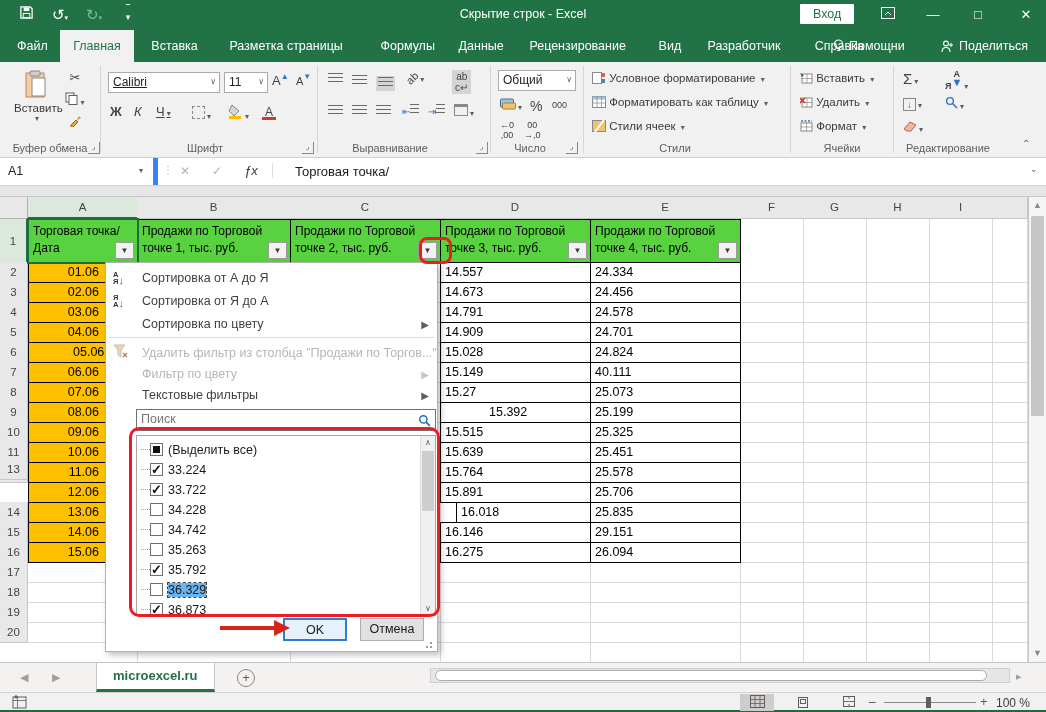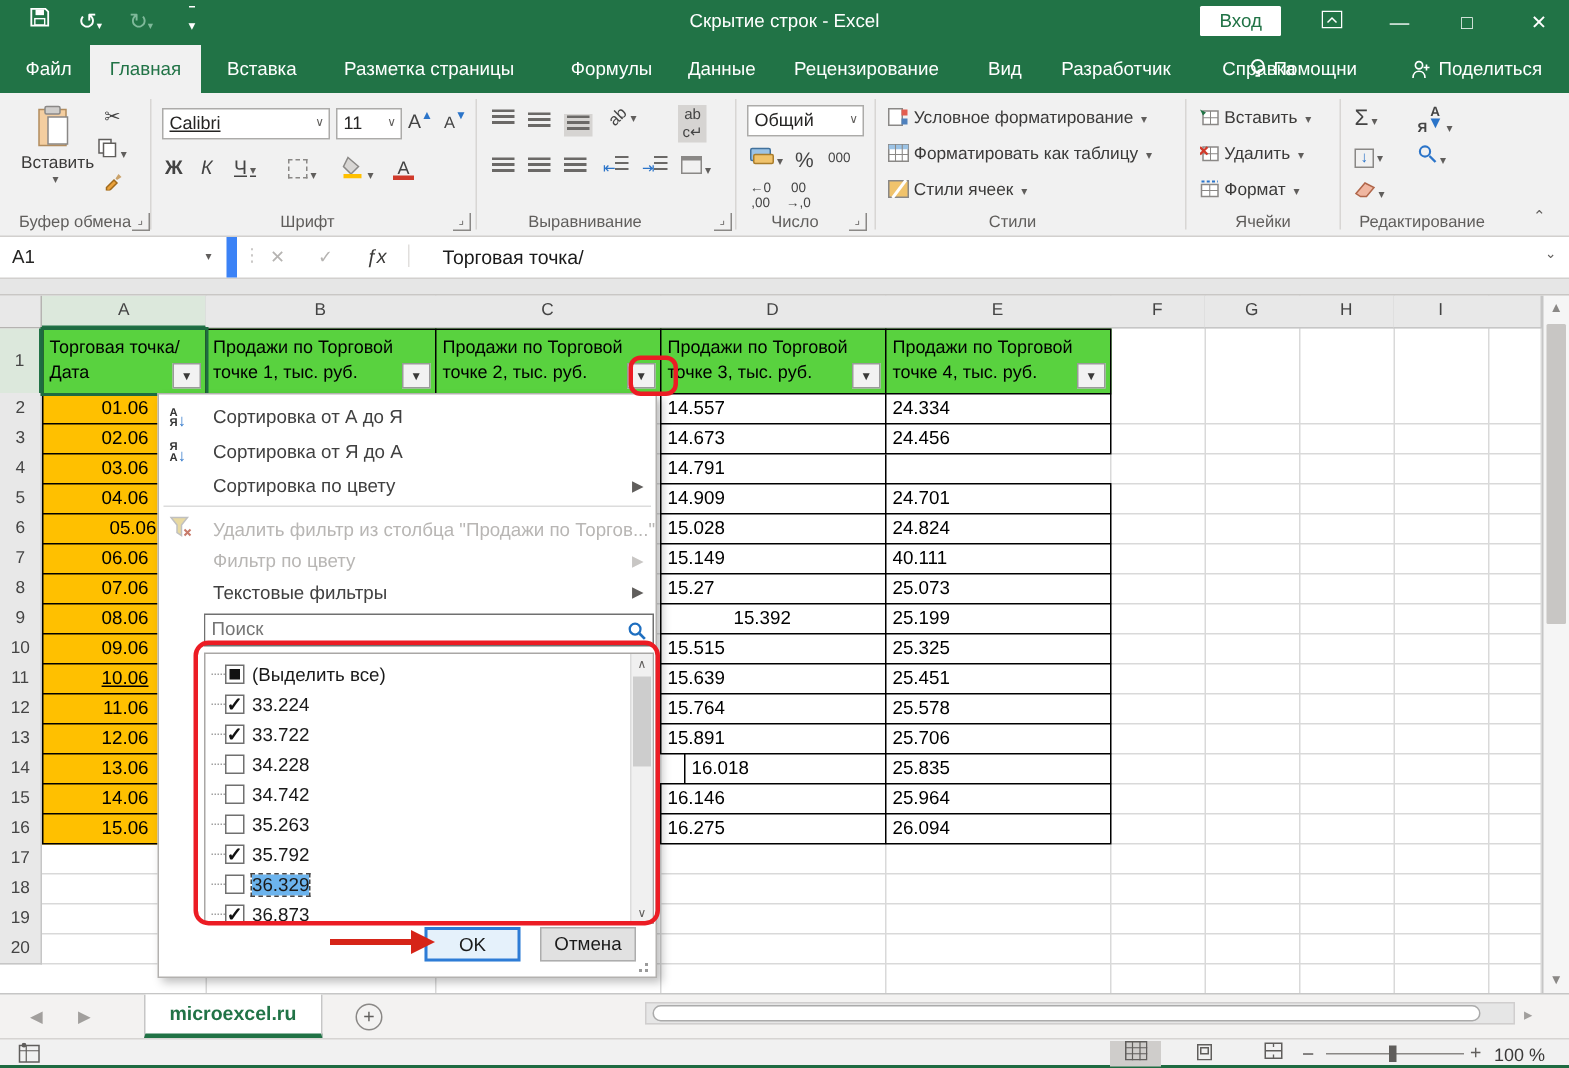--- a/index.html
+++ b/index.html
@@ -30,21 +30,21 @@
   .combo .cv { position:absolute; right:3px; top:4px; font-size:8px; color:#605e5c; }
   .smallbtn { position:absolute; font-size:13px; color:#444; text-align:center; }
   .dropcaret { font-size:8px; color:#605e5c; margin-left:2px; }
   .biglabel { font-size:11.5px; color:#3b3a39; }
   .lines { display:inline-block; width:15px; height:11px; }
   .l-c { background:repeating-linear-gradient(#6b6967 0 1.5px, transparent 1.5px 4px); }
   .rowbtn { position:absolute; font-size:11.5px; color:#3b3a39; white-space:nowrap; }
 
   
   .fbar { left:0; top:158px; width:1046px; height:28px; background:#fff; border-bottom:1px solid #d2d0ce; z-index:9; }
-  .namebox { position:absolute; left:0; top:0; width:158px; height:27px; border-right:7px solid #3b82f6; font-size:12.5px; color:#252423; padding:6px 8px; }
+  .namebox { position:absolute; left:0; top:0; width:158px; height:27px; border-right:5px solid #3b82f6; font-size:12.5px; color:#252423; padding:6px 8px; }
   .fgap { left:0; top:186px; width:1046px; height:11px; background:#e6e6e6; border-bottom:1px solid #c9c7c5; z-index:8; }
 
   
   .colhead, .rowhead { position:absolute; background:#e8e8e8; border-right:1px solid #c6c6c6; border-bottom:1px solid #c6c6c6; color:#444; font-size:11.5px; text-align:center; z-index:2; }
   .corner { position:absolute; background:#e8e8e8; border-right:1px solid #b5b3b1; border-bottom:1px solid #b5b3b1; z-index:2; }
   .gline { position:absolute; background:#d9d9d9; z-index:1; }
   .cell { position:absolute; border:1px solid #000; font-size:12.5px; color:#000; padding:2px 4px; background:#fff; z-index:2; overflow:hidden; white-space:nowrap; }
   .hdrcell { background:#59d23f; line-height:1.45; font-size:12px; padding-top:3px; }
   .datecell { background:#ffc000; text-align:right; padding-right:38px; }
   .filterbtn { position:absolute; width:19px; height:17px; background:#f2f2f2; border:1px solid #9a9a9a; color:#3b3a39; font-size:8px; text-align:center; line-height:15px; z-index:3; }
@@ -327,21 +327,21 @@
       <div class="rowhead" style="left: 0px; top: 282px; width: 28px; height: 21px; line-height: 20px;">3</div>
       <div class="rowhead" style="left: 0px; top: 302px; width: 28px; height: 21px; line-height: 20px;">4</div>
       <div class="rowhead" style="left: 0px; top: 322px; width: 28px; height: 21px; line-height: 20px;">5</div>
       <div class="rowhead" style="left: 0px; top: 342px; width: 28px; height: 21px; line-height: 20px;">6</div>
       <div class="rowhead" style="left: 0px; top: 362px; width: 28px; height: 21px; line-height: 20px;">7</div>
       <div class="rowhead" style="left: 0px; top: 382px; width: 28px; height: 21px; line-height: 20px;">8</div>
       <div class="rowhead" style="left: 0px; top: 402px; width: 28px; height: 21px; line-height: 20px;">9</div>
       <div class="rowhead" style="left: 0px; top: 422px; width: 28px; height: 21px; line-height: 20px;">10</div>
       <div class="rowhead" style="left: 0px; top: 442px; width: 28px; height: 21px; line-height: 20px;">11</div>
       <div class="rowhead" style="left: 0px; top: 462px; width: 28px; height: 21px; line-height: 20px;">12</div>
-      <div class="rowhead" style="left: 0px; top: 482px; width: 28px; height: 21px; line-height: 20px;">13</div>
+      <div class="rowhead" style="left: 0px; top: 459px; width: 28px; height: 21px; line-height: 20px;">13</div>
       <div class="rowhead" style="left: 0px; top: 502px; width: 28px; height: 21px; line-height: 20px;">14</div>
       <div class="rowhead" style="left: 0px; top: 522px; width: 28px; height: 21px; line-height: 20px;">15</div>
       <div class="rowhead" style="left: 0px; top: 542px; width: 28px; height: 21px; line-height: 20px;">16</div>
       <div class="rowhead" style="left: 0px; top: 562px; width: 28px; height: 21px; line-height: 20px;">17</div>
       <div class="rowhead" style="left: 0px; top: 582px; width: 28px; height: 21px; line-height: 20px;">18</div>
       <div class="rowhead" style="left: 0px; top: 602px; width: 28px; height: 21px; line-height: 20px;">19</div>
       <div class="rowhead" style="left: 0px; top: 622px; width: 28px; height: 21px; line-height: 20px;">20</div>
       <div class="rowhead" style="left: 0px; top: 642px; width: 28px; height: 20px; line-height: 20px; margin-top: 28px;">21</div>
       <div class="cell hdrcell" style="left: 28px; top: 219px; width: 110px; height: 44px;">
         <div>Торговая точка/</div>
@@ -371,21 +371,21 @@
       <div class="a1sel" style="left: 27px; top: 218px; width: 112px; height: 46px;"></div>
       <div class="cell datecell" style="left: 28px; top: 262px; width: 110px; height: 21px;">01.06</div>
       <div class="cell datecell" style="left: 28px; top: 282px; width: 110px; height: 21px;">02.06</div>
       <div class="cell datecell" style="left: 28px; top: 302px; width: 110px; height: 21px;">03.06</div>
       <div class="cell datecell" style="left: 28px; top: 322px; width: 110px; height: 21px;">04.06</div>
       <div class="cell datecell" style="left: 28px; top: 342px; width: 110px; height: 21px; padding-left: 44px;">05.06</div>
       <div class="cell datecell" style="left: 28px; top: 362px; width: 110px; height: 21px;">06.06</div>
       <div class="cell datecell" style="left: 28px; top: 382px; width: 110px; height: 21px;">07.06</div>
       <div class="cell datecell" style="left: 28px; top: 402px; width: 110px; height: 21px;">08.06</div>
       <div class="cell datecell" style="left: 28px; top: 422px; width: 110px; height: 21px;">09.06</div>
-      <div class="cell datecell" style="left: 28px; top: 442px; width: 110px; height: 21px; text-decoration: underline;">10.06</div>
+      <div class="cell datecell" style="left: 28px; top: 442px; width: 110px; height: 21px;">10.06</div>
       <div class="cell datecell" style="left: 28px; top: 462px; width: 110px; height: 21px;">11.06</div>
       <div class="cell datecell" style="left: 28px; top: 482px; width: 110px; height: 21px;">12.06</div>
       <div class="cell datecell" style="left: 28px; top: 502px; width: 110px; height: 21px;">13.06</div>
       <div class="cell datecell" style="left: 28px; top: 522px; width: 110px; height: 21px;">14.06</div>
       <div class="cell datecell" style="left: 28px; top: 542px; width: 110px; height: 21px;">15.06</div>
       <div class="cell" style="left: 440px; top: 262px; width: 151px; height: 21px;">14.557</div>
       <div class="cell" style="left: 440px; top: 282px; width: 151px; height: 21px;">14.673</div>
       <div class="cell" style="left: 440px; top: 302px; width: 151px; height: 21px;">14.791</div>
       <div class="cell" style="left: 440px; top: 322px; width: 151px; height: 21px;">14.909</div>
       <div class="cell" style="left: 440px; top: 342px; width: 151px; height: 21px;">15.028</div>
@@ -394,31 +394,32 @@
       <div class="cell" style="left: 440px; top: 402px; width: 151px; height: 21px; padding-left: 48px;">15.392</div>
       <div class="cell" style="left: 440px; top: 422px; width: 151px; height: 21px;">15.515</div>
       <div class="cell" style="left: 440px; top: 442px; width: 151px; height: 21px;">15.639</div>
       <div class="cell" style="left: 440px; top: 462px; width: 151px; height: 21px;">15.764</div>
       <div class="cell" style="left: 440px; top: 482px; width: 151px; height: 21px;">15.891</div>
       <div class="cell" style="left: 456px; top: 502px; width: 151px; height: 21px;">16.018</div>
       <div class="cell" style="left: 440px; top: 522px; width: 151px; height: 21px;">16.146</div>
       <div class="cell" style="left: 440px; top: 542px; width: 151px; height: 21px;">16.275</div>
       <div class="cell" style="left: 590px; top: 262px; width: 151px; height: 21px;">24.334</div>
       <div class="cell" style="left: 590px; top: 282px; width: 151px; height: 21px;">24.456</div>
+      <div class="cell" style="left: 590px; top: 302px; width: 151px; height: 21px;">24.578</div>
       <div class="cell" style="left: 590px; top: 322px; width: 151px; height: 21px;">24.701</div>
       <div class="cell" style="left: 590px; top: 342px; width: 151px; height: 21px;">24.824</div>
       <div class="cell" style="left: 590px; top: 362px; width: 151px; height: 21px;">40.111</div>
       <div class="cell" style="left: 590px; top: 382px; width: 151px; height: 21px;">25.073</div>
       <div class="cell" style="left: 590px; top: 402px; width: 151px; height: 21px;">25.199</div>
       <div class="cell" style="left: 590px; top: 422px; width: 151px; height: 21px;">25.325</div>
       <div class="cell" style="left: 590px; top: 442px; width: 151px; height: 21px;">25.451</div>
       <div class="cell" style="left: 590px; top: 462px; width: 151px; height: 21px;">25.578</div>
       <div class="cell" style="left: 590px; top: 482px; width: 151px; height: 21px;">25.706</div>
       <div class="cell" style="left: 590px; top: 502px; width: 151px; height: 21px;">25.835</div>
-      <div class="cell" style="left: 590px; top: 522px; width: 151px; height: 21px;">25.964</div>
+      <div class="cell" style="left: 590px; top: 522px; width: 151px; height: 21px;">29.151</div>
       <div class="cell" style="left: 590px; top: 542px; width: 151px; height: 21px;">26.094</div>
     </div>
 
   <div class="abs vscroll">
     <div class="scr-arrow" style="top:0;">▲</div>
     <div class="vthumb" style="top:19px;height:200px;"></div>
     <div class="scr-arrow" style="bottom:0;">▼</div>
   </div>
 
   <div class="abs fpanel" id="fpanel">

